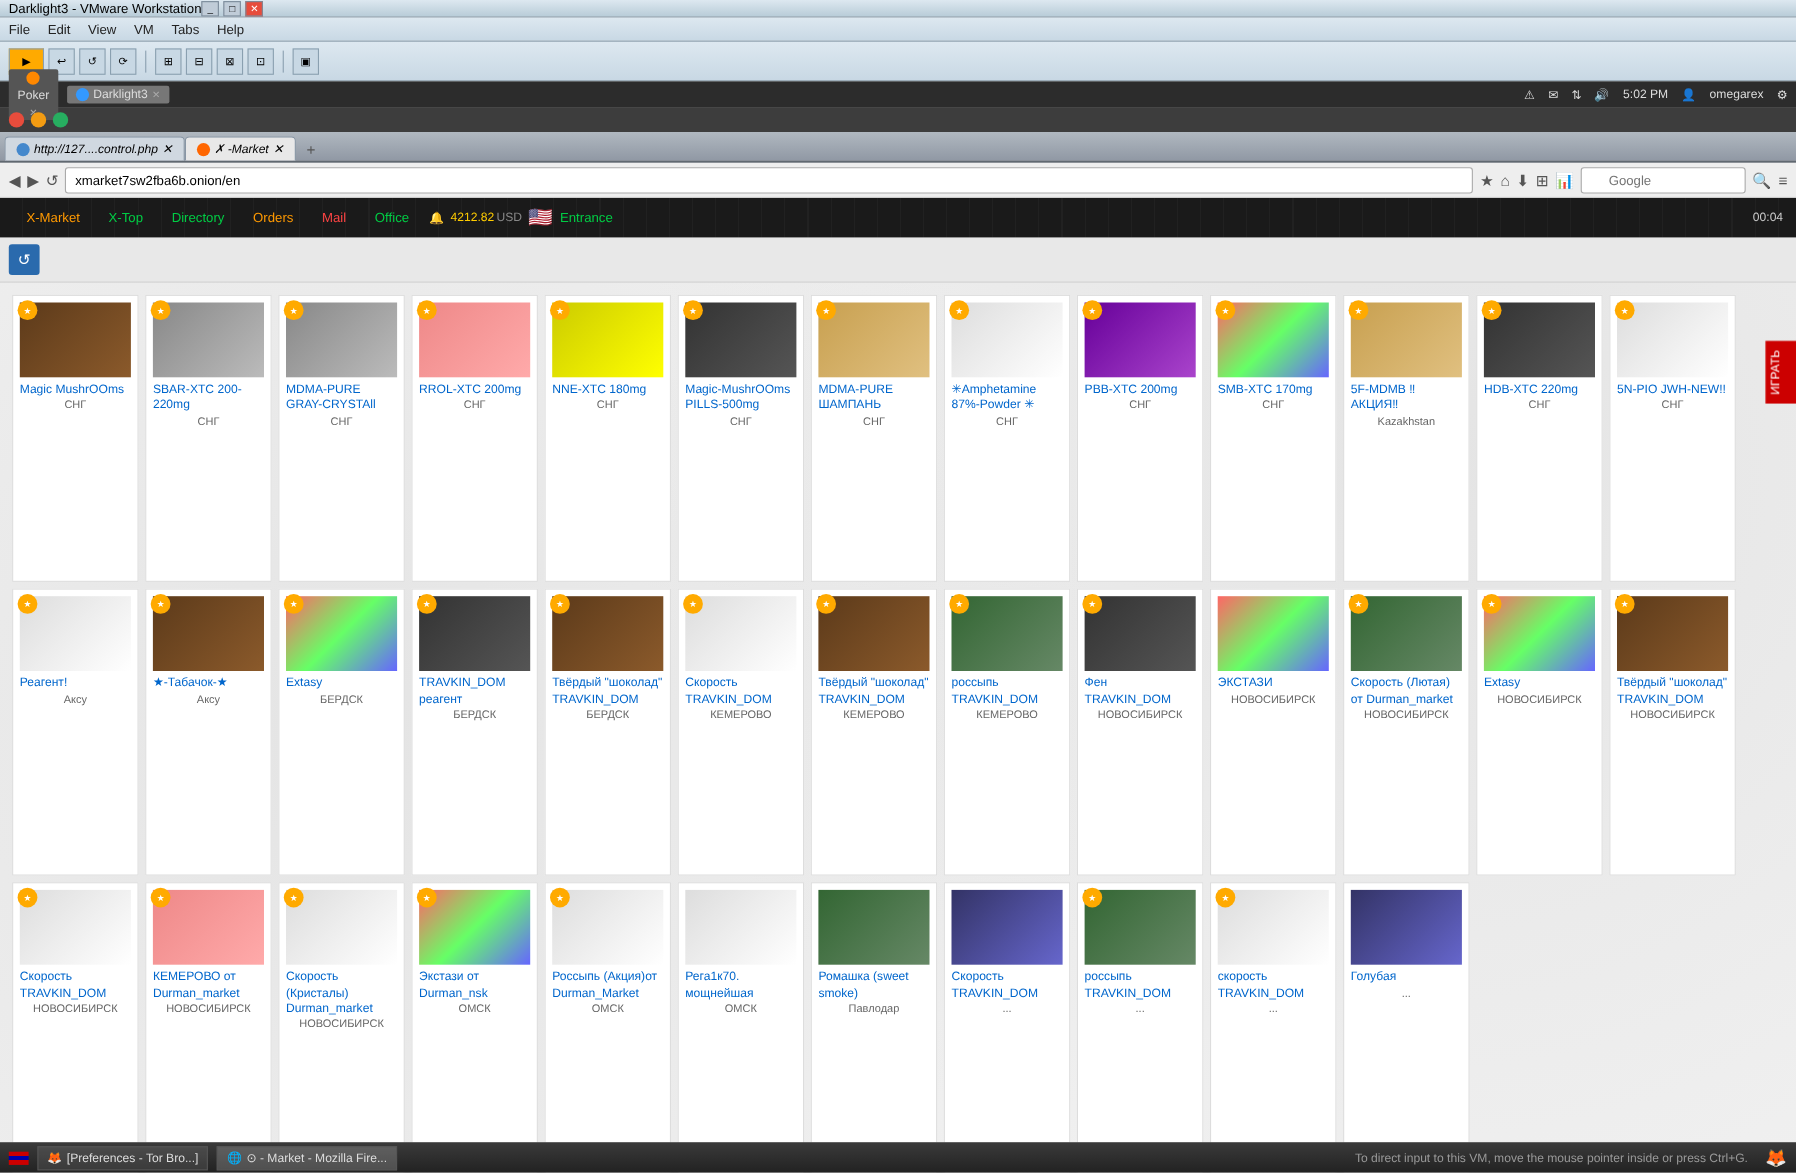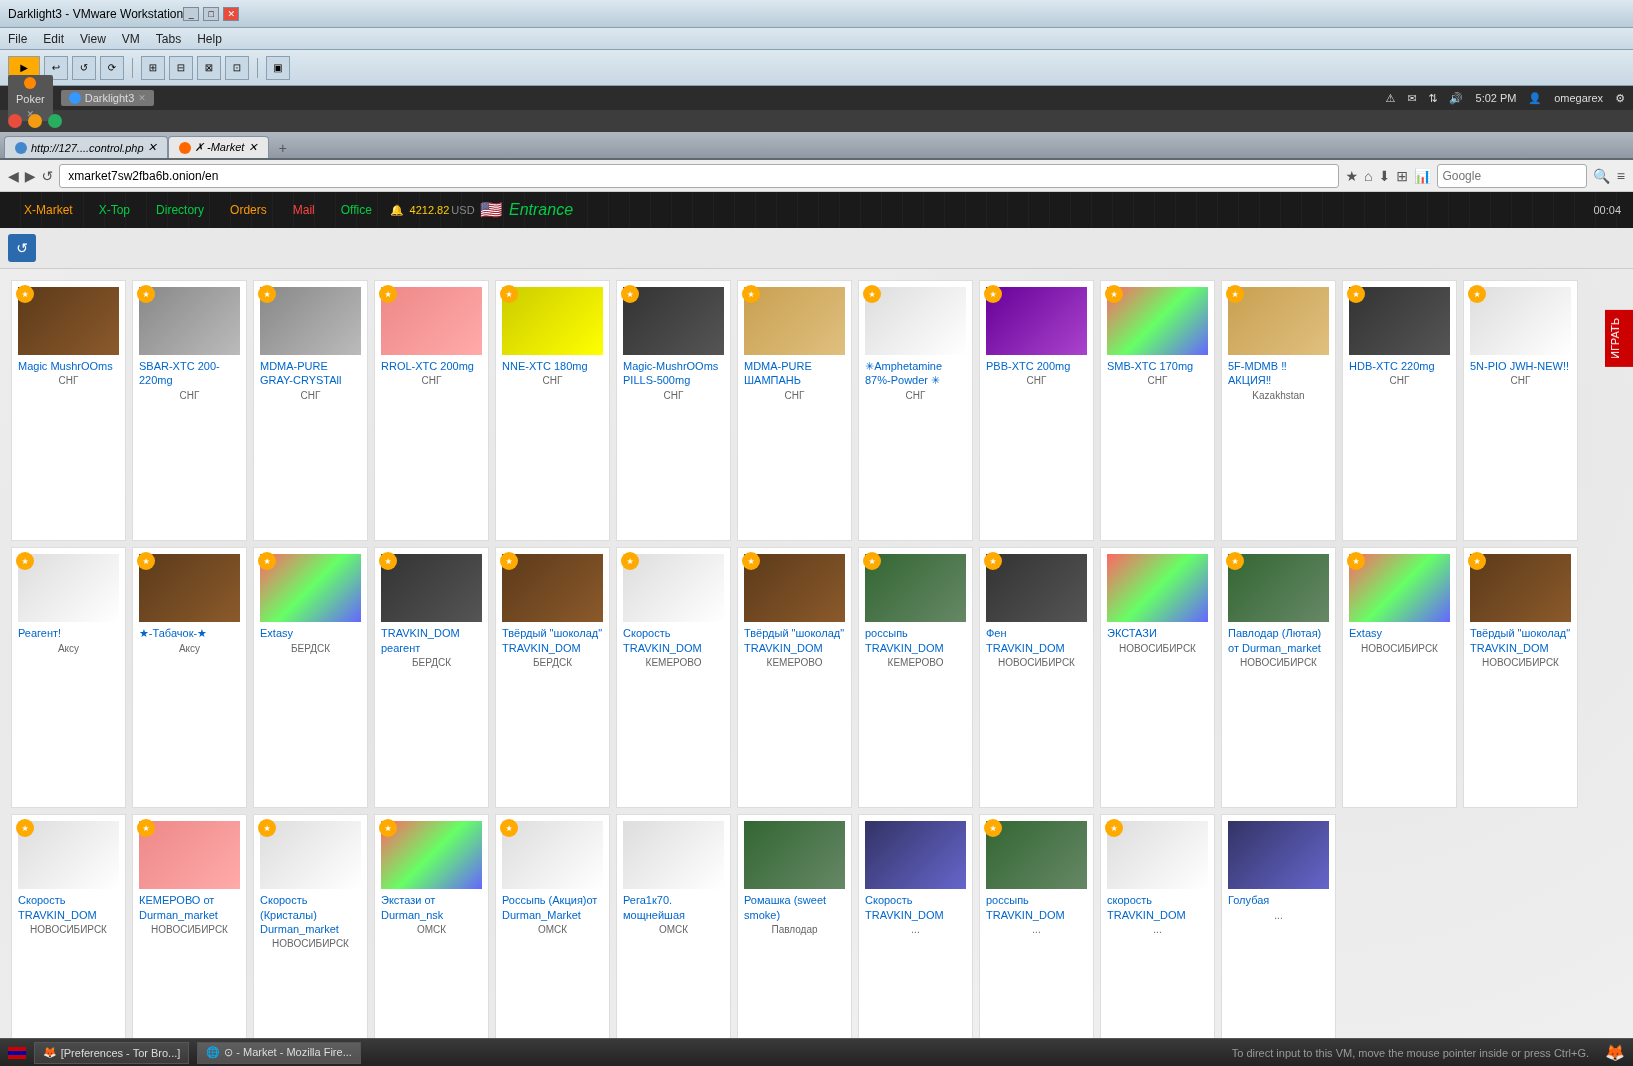--- a/index.html
+++ b/index.html
@@ -1,21 +1,21 @@
 <!DOCTYPE html>
 <html><head>
   <meta charset="utf-8">
   <style>
     * { box-sizing: border-box; margin: 0; padding: 0; }
     body { font-family: Arial, sans-serif; font-size: 12px; background: #c8c8c8; overflow: hidden; width: 1633px; height: 1066px; }
 
     
     .vmware-titlebar {
       background: linear-gradient(to bottom, #dde8f0, #b8ccd8);
-      height: 28px;
+      height: 16px;
       display: flex;
       align-items: center;
       padding: 0 8px;
       border-bottom: 1px solid #8aa0b0;
     }
     .vmware-titlebar-controls { display: flex; gap: 4px; }
     .vmware-titlebar-controls span {
       width: 16px; height: 14px; background: #c0ccd8; border: 1px solid #7a8a9a;
       display: inline-flex; align-items: center; justify-content: center; font-size: 9px; cursor: pointer;
     }
@@ -113,21 +113,21 @@
       height: 24px;
       padding: 0 8px;
       border: 1px solid #aaa;
       border-radius: 3px;
       font-size: 12px;
       background: white;
     }
     .search-input {
       width: 150px;
       height: 24px;
-      padding: 0 4px;
+      padding: 0 24px;
       border: 1px solid #aaa;
       border-radius: 3px;
       font-size: 12px;
       background: white;
     }
     .address-icon { font-size: 14px; cursor: pointer; color: #555; }
 
     
     .site-nav {
       background: #1a1a1a;
@@ -141,21 +141,21 @@
     .site-nav-item {
       color: #00cc44;
       font-size: 12px;
       padding: 4px 12px;
       cursor: pointer;
       border-radius: 3px;
     }
     .site-nav-item.active { color: #ff9900; }
     .site-nav-balance { color: #ffcc00; font-size: 11px; margin-left: 4px; }
     .site-nav-time { color: #cccccc; font-size: 11px; margin-left: auto; }
-    .site-nav-enter { color: #00cc44; font-size: 16px; font-style: italic; }
+    .site-nav-enter { color: #00cc44; font-size: 12px; }
     .refresh-btn {
       background: #2a6aad;
       color: white;
       border: none;
       width: 28px; height: 28px;
       border-radius: 3px;
       cursor: pointer;
       font-size: 14px;
     }
 
@@ -511,21 +511,21 @@
       <div class="product-location">НОВОСИБИРСК</div>
     </div>
     <div class="product-card">
       <div class="product-img img-colorful"></div>
       <div class="product-name">ЭКСТАЗИ</div>
       <div class="product-location">НОВОСИБИРСК</div>
     </div>
     <div class="product-card">
       <div class="product-badge">★</div>
       <div class="product-img img-green"></div>
-      <div class="product-name">Павлодар (Лютая) от Durman_market</div>
+      <div class="product-name">Скорость (Лютая) от Durman_market</div>
       <div class="product-location">НОВОСИБИРСК</div>
     </div>
     <div class="product-card">
       <div class="product-badge">★</div>
       <div class="product-img img-colorful"></div>
       <div class="product-name">Extasy</div>
       <div class="product-location">НОВОСИБИРСК</div>
     </div>
     <div class="product-card">
       <div class="product-badge">★</div>

